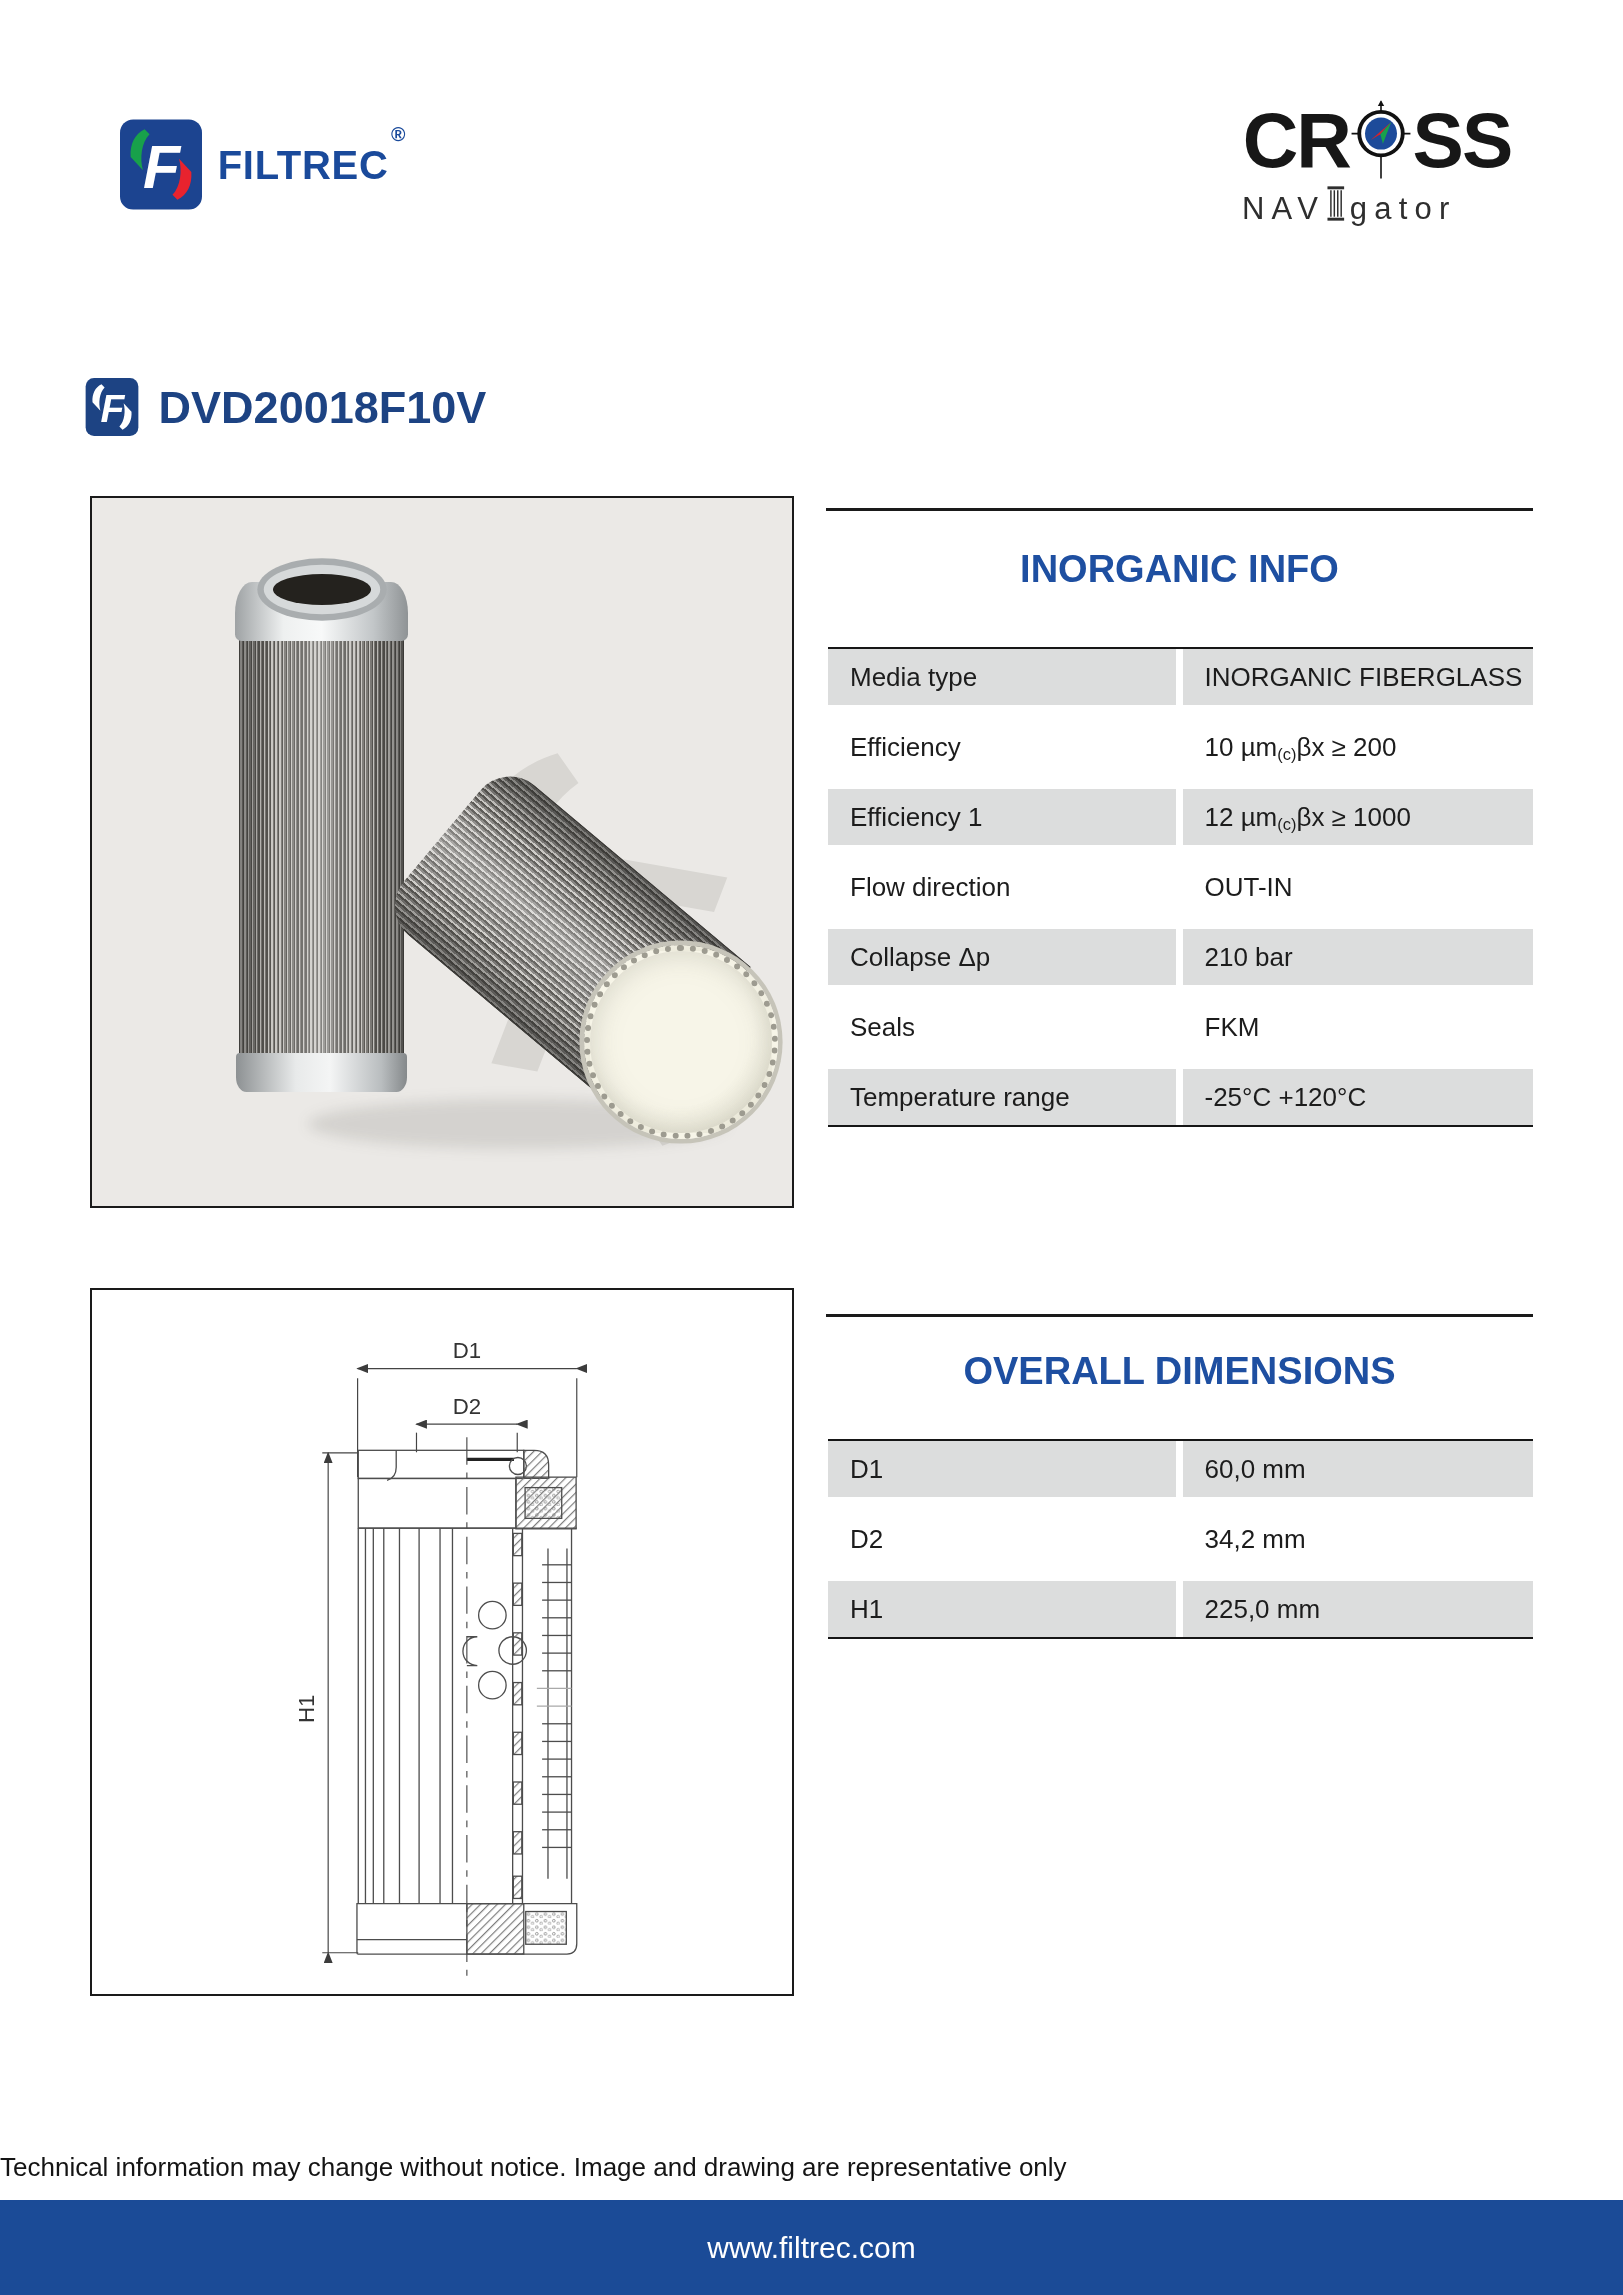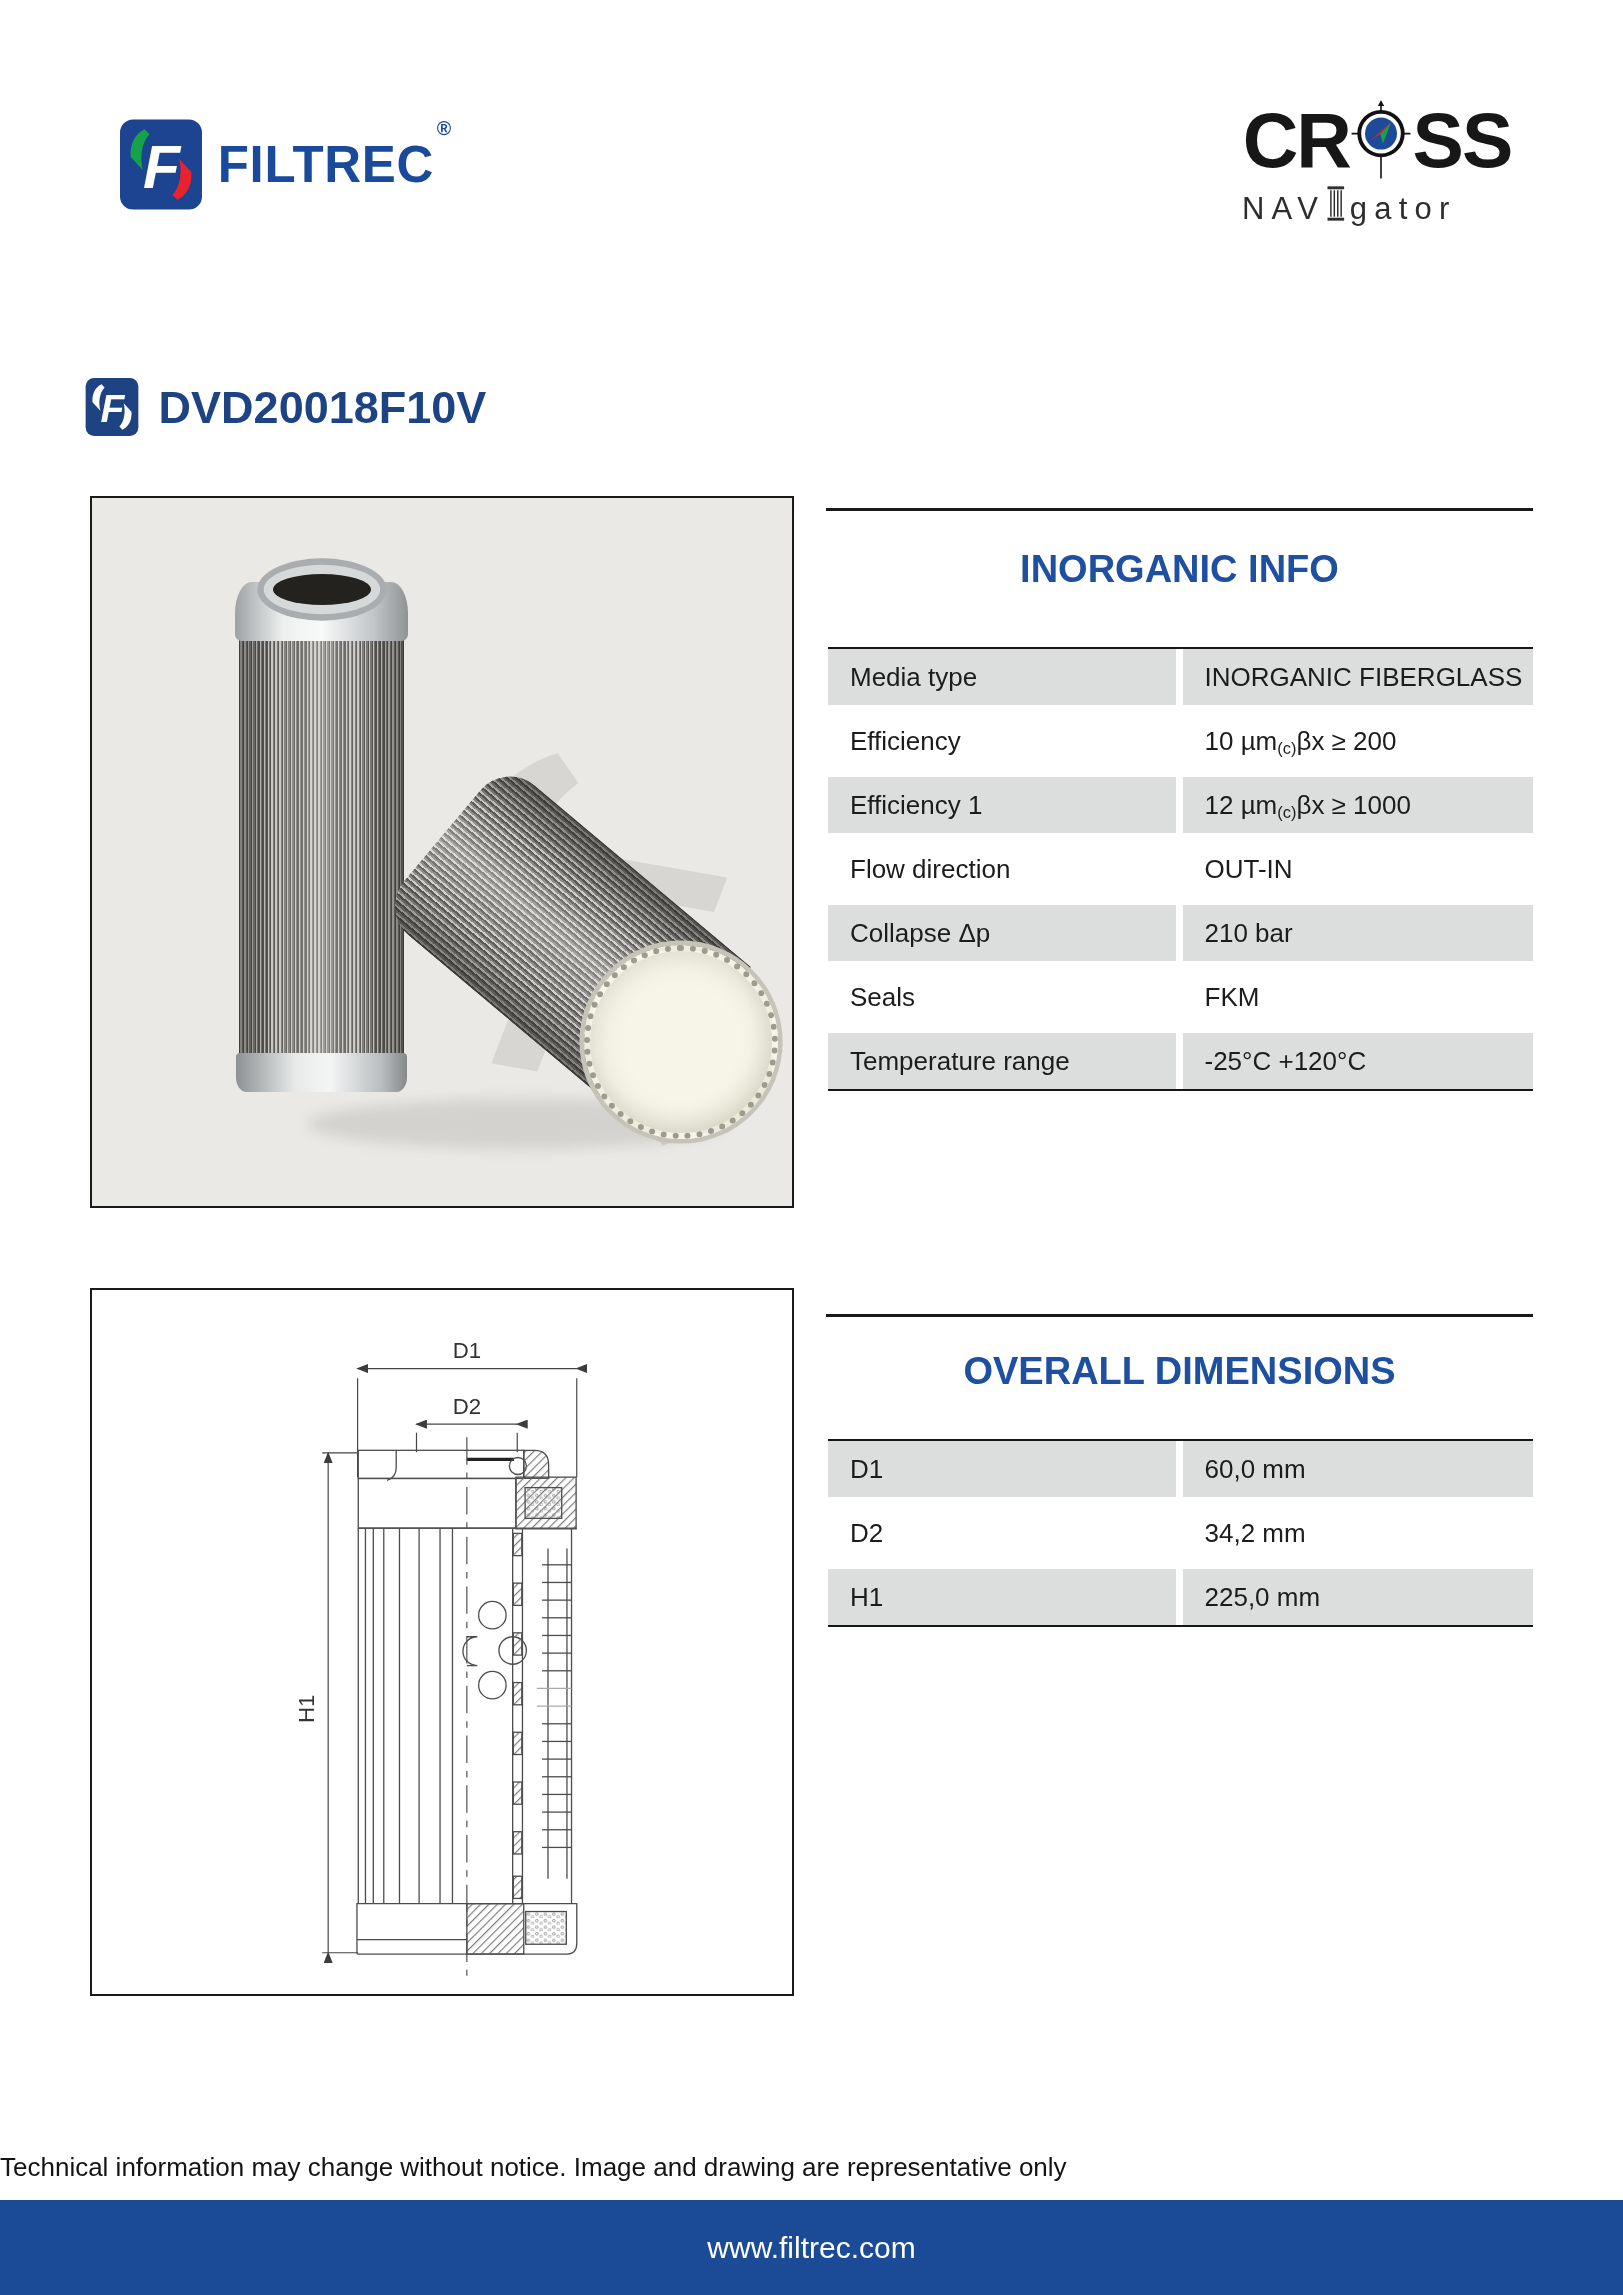--- a/index.html
+++ b/index.html
@@ -1,21 +1,21 @@
 <!DOCTYPE html>
 <html style="font-size:10.5px"><head>
 <meta charset="utf-8">
 <style>
   html,body{margin:0;padding:0;background:#fff}
   .page{position:relative;width:1623px;height:2295px;background:#ffffff;
         font-family:"Liberation Sans",sans-serif;overflow:hidden;color:#141414}
 
   
   .filtrec{position:absolute;left:120px;top:118px;display:flex;align-items:center;gap:15.7px}
-  .filtrec-word{font-size:51px;font-weight:bold;color:#1a4a9b;letter-spacing:0.7px;line-height:1}
+  .filtrec-word{font-size:40px;font-weight:bold;color:#1a4a9b;letter-spacing:0.7px;line-height:1}
   .filtrec-reg{font-size:19.6px;font-weight:bold;color:#1a4a9b;vertical-align:top;position:relative;top:-22px;left:2.6px}
 
   .cross{position:absolute;left:1242px;top:100px;width:270px}
   .cross-row1{display:flex;justify-content:center;align-items:center;
               font-size:77px;font-weight:bold;color:#171717;letter-spacing:-2px;line-height:1}
   .cross-row1 .compass-wrap{width:64px;height:80px;margin:0 -0.7px;display:block}
   .cross-row2{margin-top:2.6px;display:flex;justify-content:flex-start;align-items:flex-end;
               font-size:31px;color:#2e2e2e;letter-spacing:7.2px;line-height:1}
   .cross-row2 .col-wrap{width:19.6px;height:41px;margin:0 3.9px 0 1.3px;display:block}
 
@@ -62,21 +62,21 @@
   .rule{position:absolute;left:826px;width:707px;height:2.6px;background:#1a1a1a}
   .rule-1{top:508px}.rule-2{top:1314px}
   .sec-title{position:absolute;left:826px;width:707px;text-align:center;
              font-size:38px;font-weight:bold;color:#1e4fa1;line-height:1}
   .sec-title-1{top:550px}.sec-title-2{top:1352px}
 
   .dtable{position:absolute;left:828px;width:705px;border-top:2.6px solid #161616;border-bottom:2.6px solid #161616;
           padding:0;box-sizing:content-box}
   .tech-table{top:647px}
   .dims-table{top:1439px}
-  .tr{display:grid;grid-template-columns:348px 6.5px 350px;margin-bottom:8px}
+  .tr{display:grid;grid-template-columns:348px 6.5px 350px;margin-bottom:14px}
   .tr:last-child{margin-bottom:0}
   .tech-table .tr{height:56px}
   .dims-table .tr{height:56px}
   .tr .td{display:flex;align-items:center;padding-left:22px;font-size:26px;color:#1c1c1c;background:#fff}
   .tr.odd .td{background:#dcdddd}
   .tr .gap{background:#fff}
   .sub{font-size:16.4px;position:relative;top:7.9px}
 
   
   .disclaimer{position:absolute;left:0;top:2152px;width:100%;

